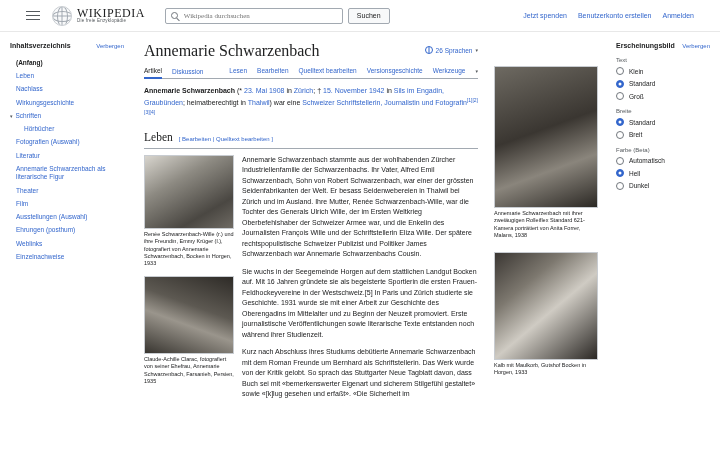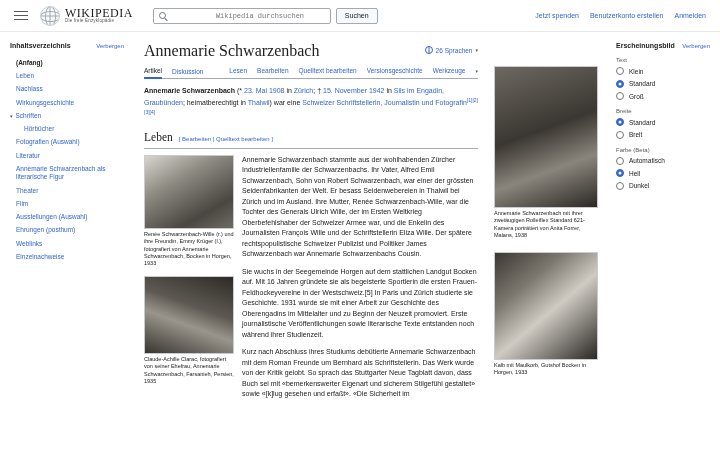--- a/index.html
+++ b/index.html
@@ -13,21 +13,21 @@
     color: #202122;
   }
   .link { color: #3366cc; cursor: pointer; }
 
   
   #header {
     height: 32px;
     border-bottom: 1px solid #e8e8e8;
     display: flex;
     align-items: center;
-    padding: 0 14px;
+    padding: 0 26px;
     background: #fff;
     position: relative;
   }
   #hamburger {
     width: 16px; height: 16px;
     display: flex; flex-direction: column; justify-content: center; gap: 2.5px;
     cursor: pointer;
     margin-right: 10px;
   }
   #hamburger span { display: block; height: 1.5px; background: #54595d; width: 14px; }
@@ -83,23 +83,22 @@
   #searchbox .mag {
     width: 7px; height: 7px; border: 1.1px solid #72777d; border-radius: 50%;
     position: relative; margin-right: 4px; flex: none;
   }
   #searchbox .mag::after {
     content: ""; position: absolute; right: -3px; bottom: -2.5px;
     width: 4px; height: 1.1px; background: #72777d; transform: rotate(45deg);
   }
   #searchbox input {
     border: none; outline: none; font-size: 7px; width: 100%;
-    font-family: Liberation Mono, monospace; color: #54595d;
+    font-family: Liberation Serif, serif; color: #54595d;
     background: transparent;
-    margin-left: 44px;
   }
   #searchbtn {
     height: 16px; padding: 0 8px;
     border: 1px solid #a2a9b1; border-radius: 2px;
     background: #f8f9fa; font-size: 7px; color: #202122;
     cursor: pointer;
   }
   #header-right {
     margin-left: auto;
     display: flex; gap: 11px; align-items: center;

